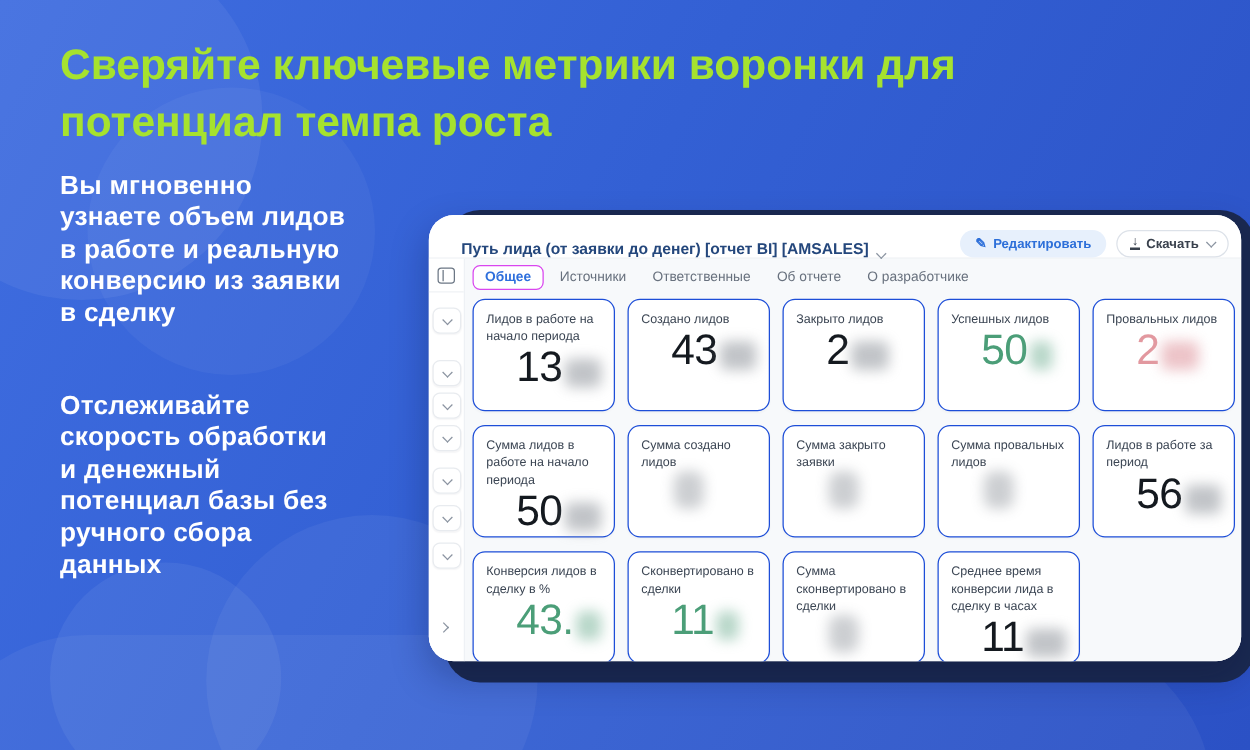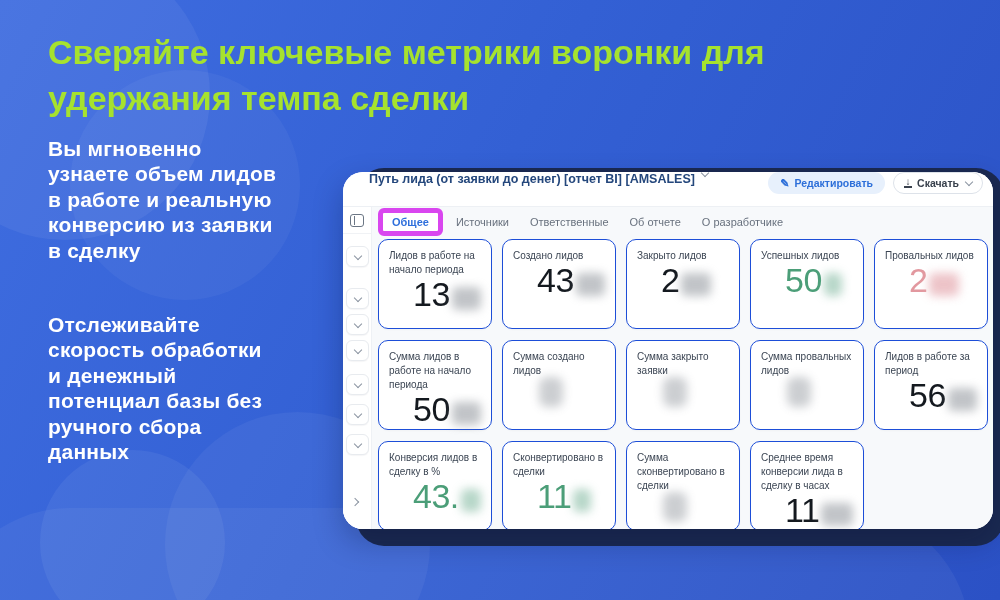--- a/index.html
+++ b/index.html
@@ -16,21 +16,21 @@
     font-weight:700;line-height:1.21;white-space:pre-line;letter-spacing:.2px;}
   .para.p1{top:136px;}
   .para.p2{top:312px;}
   
   .navy{position:absolute;left:356px;top:168px;width:648px;height:378px;
     background:#1b2a52;border-radius:28px;}
   
   .dash{position:absolute;left:343px;top:172px;width:650px;height:357px;
     background:#fff;border-radius:20px;overflow:hidden;
     box-shadow:0 12px 30px rgba(8,16,50,.28);}
-  .dash-header{height:34px;display:flex;align-items:flex-start;
+  .dash-header{height:34px;display:flex;align-items:flex-end;
     padding:0 10px 0 26px;border-bottom:1px solid #edf0f4;background:#fff;}
   .dash-title{font-size:12.5px;font-weight:700;color:#24477c;}
   .chev{width:5px;height:5px;border-right:1.6px solid #8b94a1;border-bottom:1.6px solid #8b94a1;
     display:inline-block;transform:rotate(45deg);}
   .title-chev{margin:-2px 0 0 7px;}
   .spacer{flex:1;}
   .btn{display:inline-flex;align-items:center;gap:5px;border-radius:14px;
     font-size:10.5px;cursor:pointer;}
   .btn-edit{background:#e7f0fc;color:#2d6fd9;font-weight:700;padding:5px 12px;border:none;}
   .btn-dl{background:#fff;color:#39414d;font-weight:600;padding:4px 10px;
@@ -49,21 +49,21 @@
   .rail-btn{position:absolute;left:3px;width:21px;height:19px;background:#fff;
     border:1px solid #e8ebef;border-radius:6px;display:flex;align-items:center;justify-content:center;
     box-shadow:0 1px 1px rgba(16,24,40,.04);cursor:pointer;}
   .rail-btn .chev{margin-top:-2px;}
   .rail-expand{position:absolute;left:9px;display:flex;cursor:pointer;}
   .rail-expand .chev{transform:rotate(-45deg);}
   
   .main{flex:1;padding:2px 8px 0 4px;}
   .tabs{display:flex;align-items:center;gap:5px;margin:3px 0 0 2px;height:20px;}
   .tab{font-size:11px;color:#68717e;padding:3px 8px;cursor:pointer;white-space:nowrap;}
-  .tab.active{background:#fff;border:5px solid #d946ef;color:#2e6fdc;border-radius:6px;
+  .tab.active{background:#fff;border:1px solid #d946ef;color:#2e6fdc;border-radius:6px;
     padding:3px 9px;font-weight:700;}
   .grid{display:grid;grid-template-columns:repeat(5,114px);gap:11px 10px;margin:7px 0 0 2px;}
   .card{background:#fff;border:1px solid #1d4ed8;border-radius:10px;height:90px;
     padding:9px 10px 8px;box-sizing:border-box;display:flex;flex-direction:column;
     justify-content:flex-start;box-shadow:0 1px 2px rgba(16,24,40,.03);}
   .card-title{font-size:10px;color:#3b4553;line-height:1.4;}
   .card-value{font-size:34px;color:#14191f;letter-spacing:-.5px;line-height:1;
     display:flex;align-items:flex-end;gap:2px;margin-left:24px;}
   .card-value.green{color:#4b9e78;}
   .card-value.red{color:#e2989f;}
@@ -82,21 +82,21 @@
 
 <div class="canvas">
 
   <div class="cloud" style="left:-80px;top:-50px;width:290px;height:290px;"></div>
   <div class="cloud" style="left:70px;top:70px;width:230px;height:230px;background:rgba(255,255,255,0.045);"></div>
   <div class="cloud" style="left:40px;top:450px;width:185px;height:185px;"></div>
   <div class="cloud" style="left:165px;top:412px;width:265px;height:265px;background:rgba(255,255,255,0.05);"></div>
   <div class="cloud base" style="left:-60px;top:508px;width:1030px;height:260px;"></div>
 
   <div class="headline">Сверяйте ключевые метрики воронки  для
-удержания темпа сделки</div>
+потенциал темпа роста</div>
   <div class="para p1">Вы мгновенно
 узнаете объем лидов
 в работе и реальную
 конверсию из заявки
 в сделку</div>
   <div class="para p2">Отслеживайте
 скорость обработки
 и денежный
 потенциал базы без
 ручного сбора

